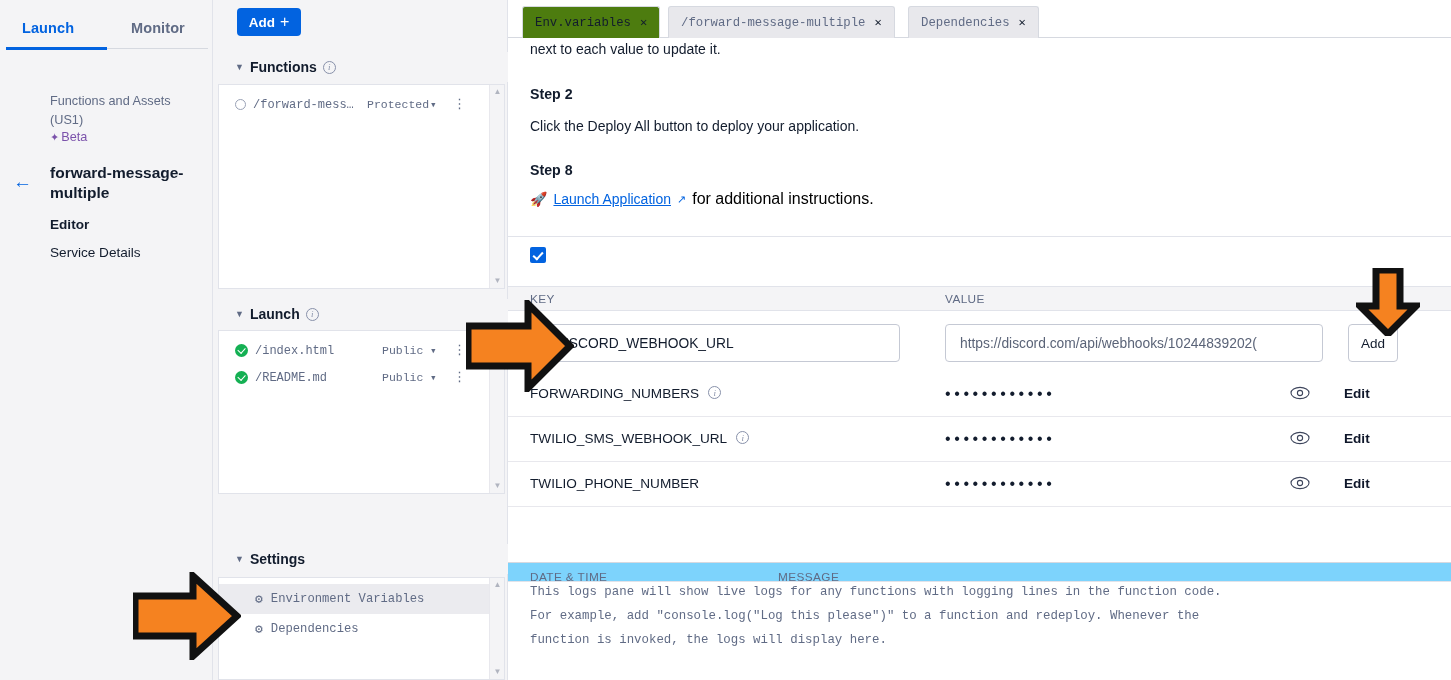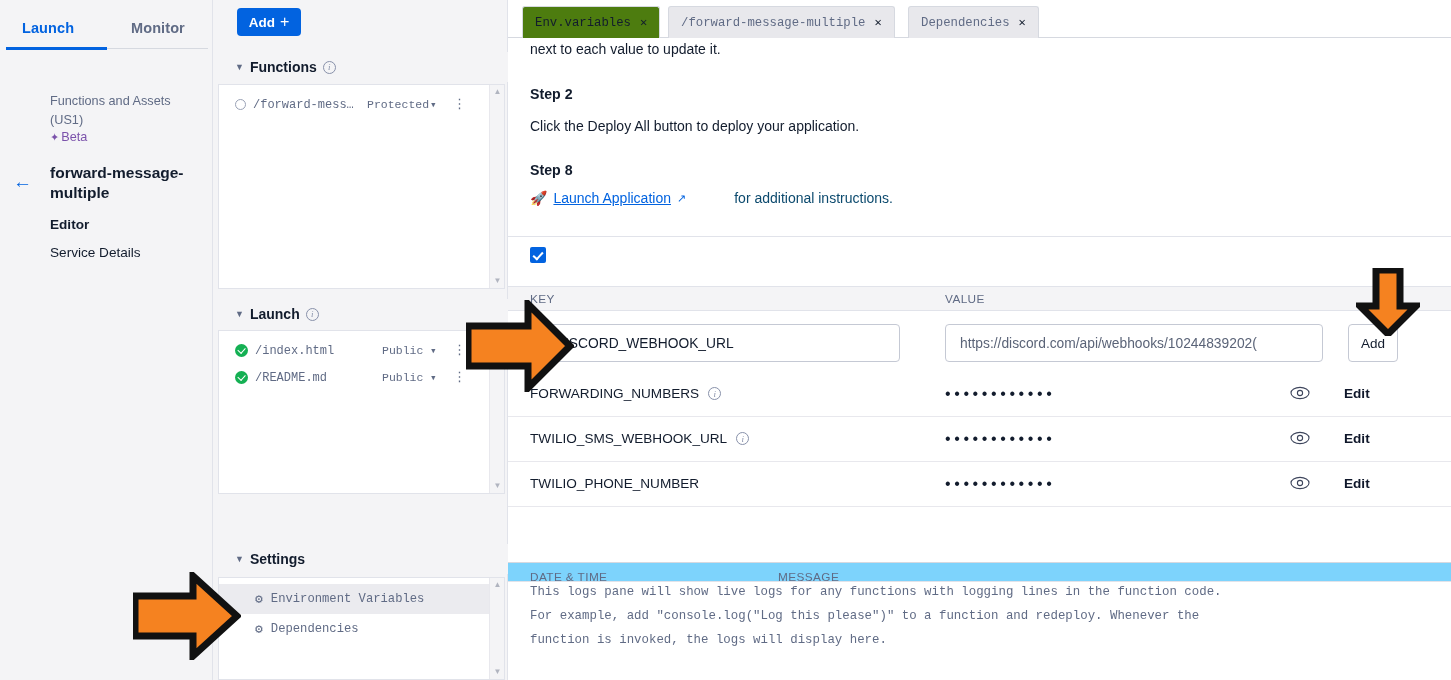--- a/index.html
+++ b/index.html
@@ -205,21 +205,21 @@
     position: absolute; left: 840px; top: 13px; width: 50px; height: 38px;
     border: 1px solid #c5c9d4; border-radius: 4px; background: #fff;
     font-family: inherit; font-size: 13.5px; color: #121c2d; cursor: pointer;
   }
 
   .vrow {
     position: absolute; left: 0; width: 943px; height: 45px;
     border-bottom: 1px solid #e8e8ed;
   }
   .vkey {
-    position: absolute; left: 22px; top: 14px; display: flex; align-items: center; gap: 9px;
+    position: absolute; left: 22px; top: 14px; display: flex; gap: 9px;
     font-size: 13.6px; color: #121c2d;
   }
   .vdots {
     position: absolute; left: 437px; top: 13px; font-size: 16px; color: #121c2d;
     letter-spacing: 3.6px; line-height: 18px;
   }
   .eye { position: absolute; left: 782px; top: 14px; cursor: pointer; }
   .editl {
     position: absolute; left: 836px; top: 14px; font-size: 13.6px; font-weight: bold;
     color: #0f172a; cursor: pointer;
@@ -358,21 +358,21 @@
 
     <div class="doc">
       <p class="line1">next to each value to update it.</p>
       <h4 class="s2h">Step 2</h4>
       <p class="s2p">Click the Deploy All button to deploy your application.</p>
       <h4 class="s3h">Step 8</h4>
       <div class="s3row">
         <span class="rocket">🚀</span>
         <a href="#">Launch Application</a>
         <span class="ext">↗</span>
-        <span style="font-size:14px;color:#0c4a6e;margin-left:42px;">for additional instructions.</span>
+        <span style="font-size:16px;color:#000000;">for additional instructions.</span>
       </div>
     </div>
 
     <div class="divline" style="top:236px;"></div>
 
     <div class="cbrow">
       <span class="cbox"></span>
     </div>
 
     <div class="thead">

